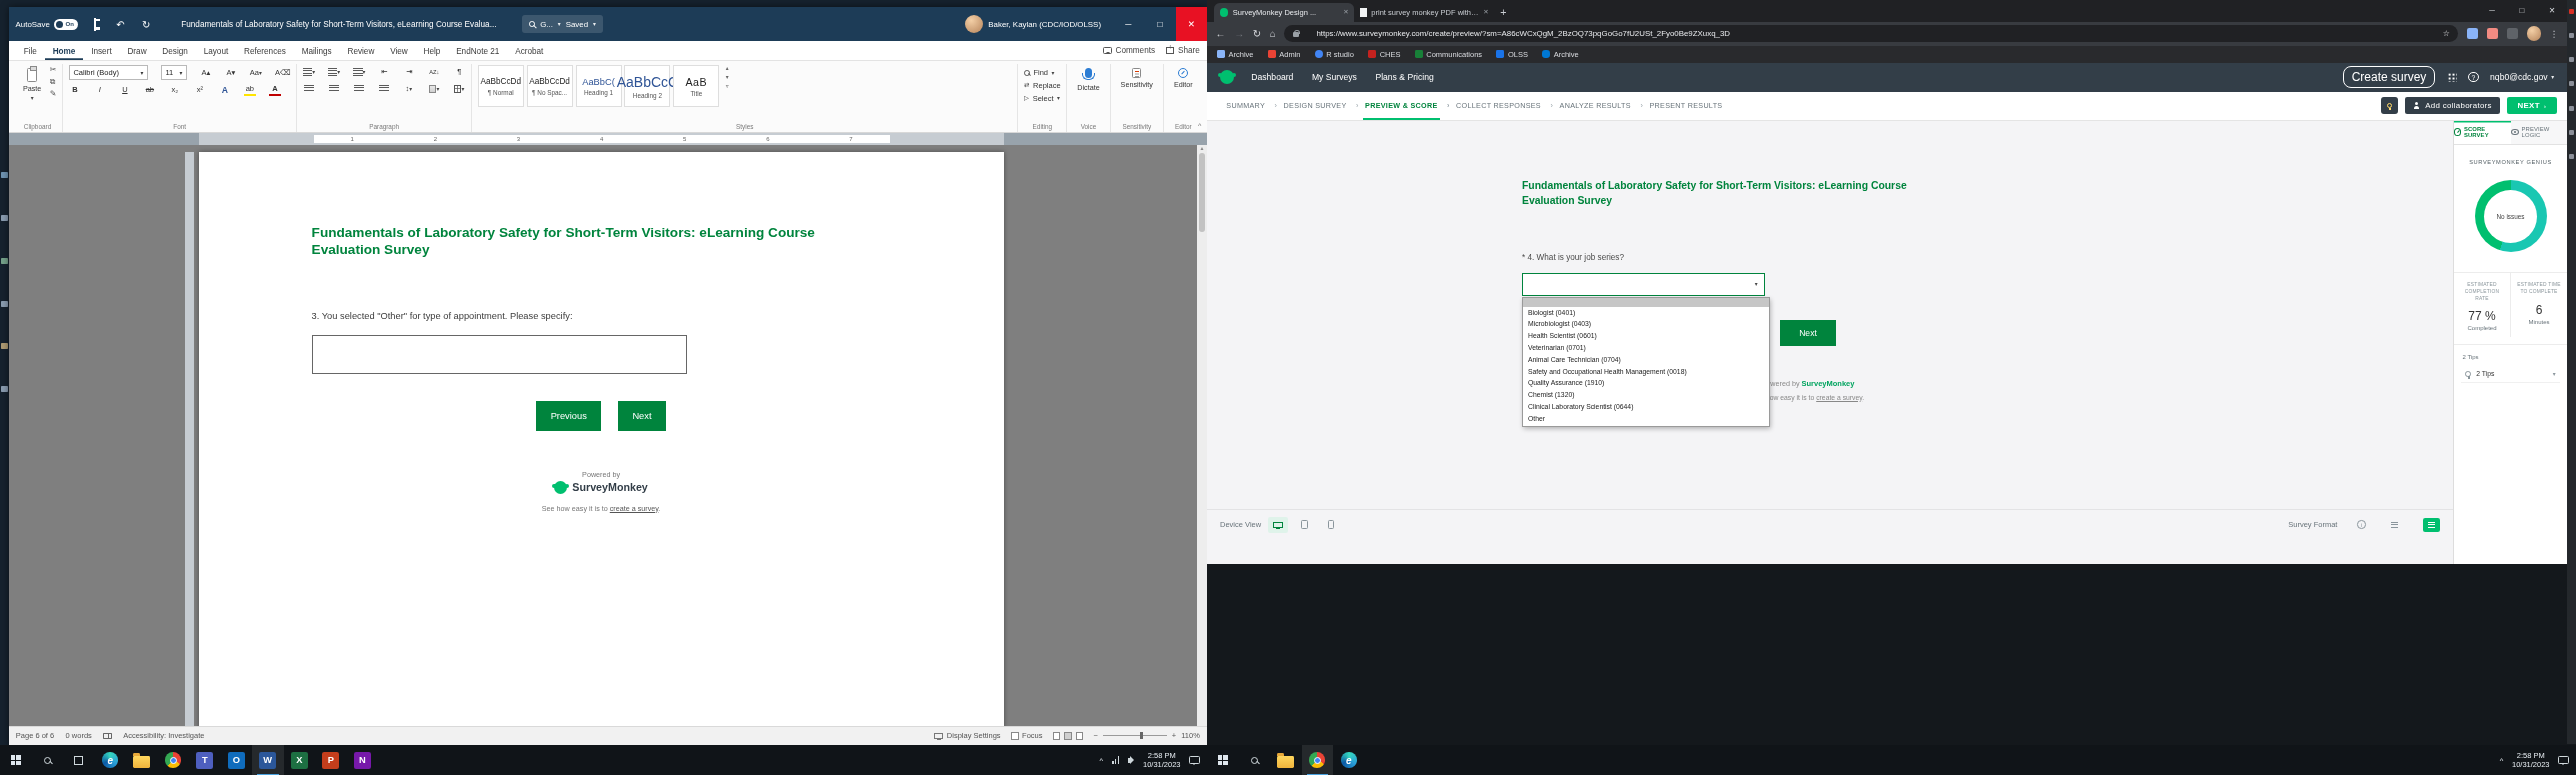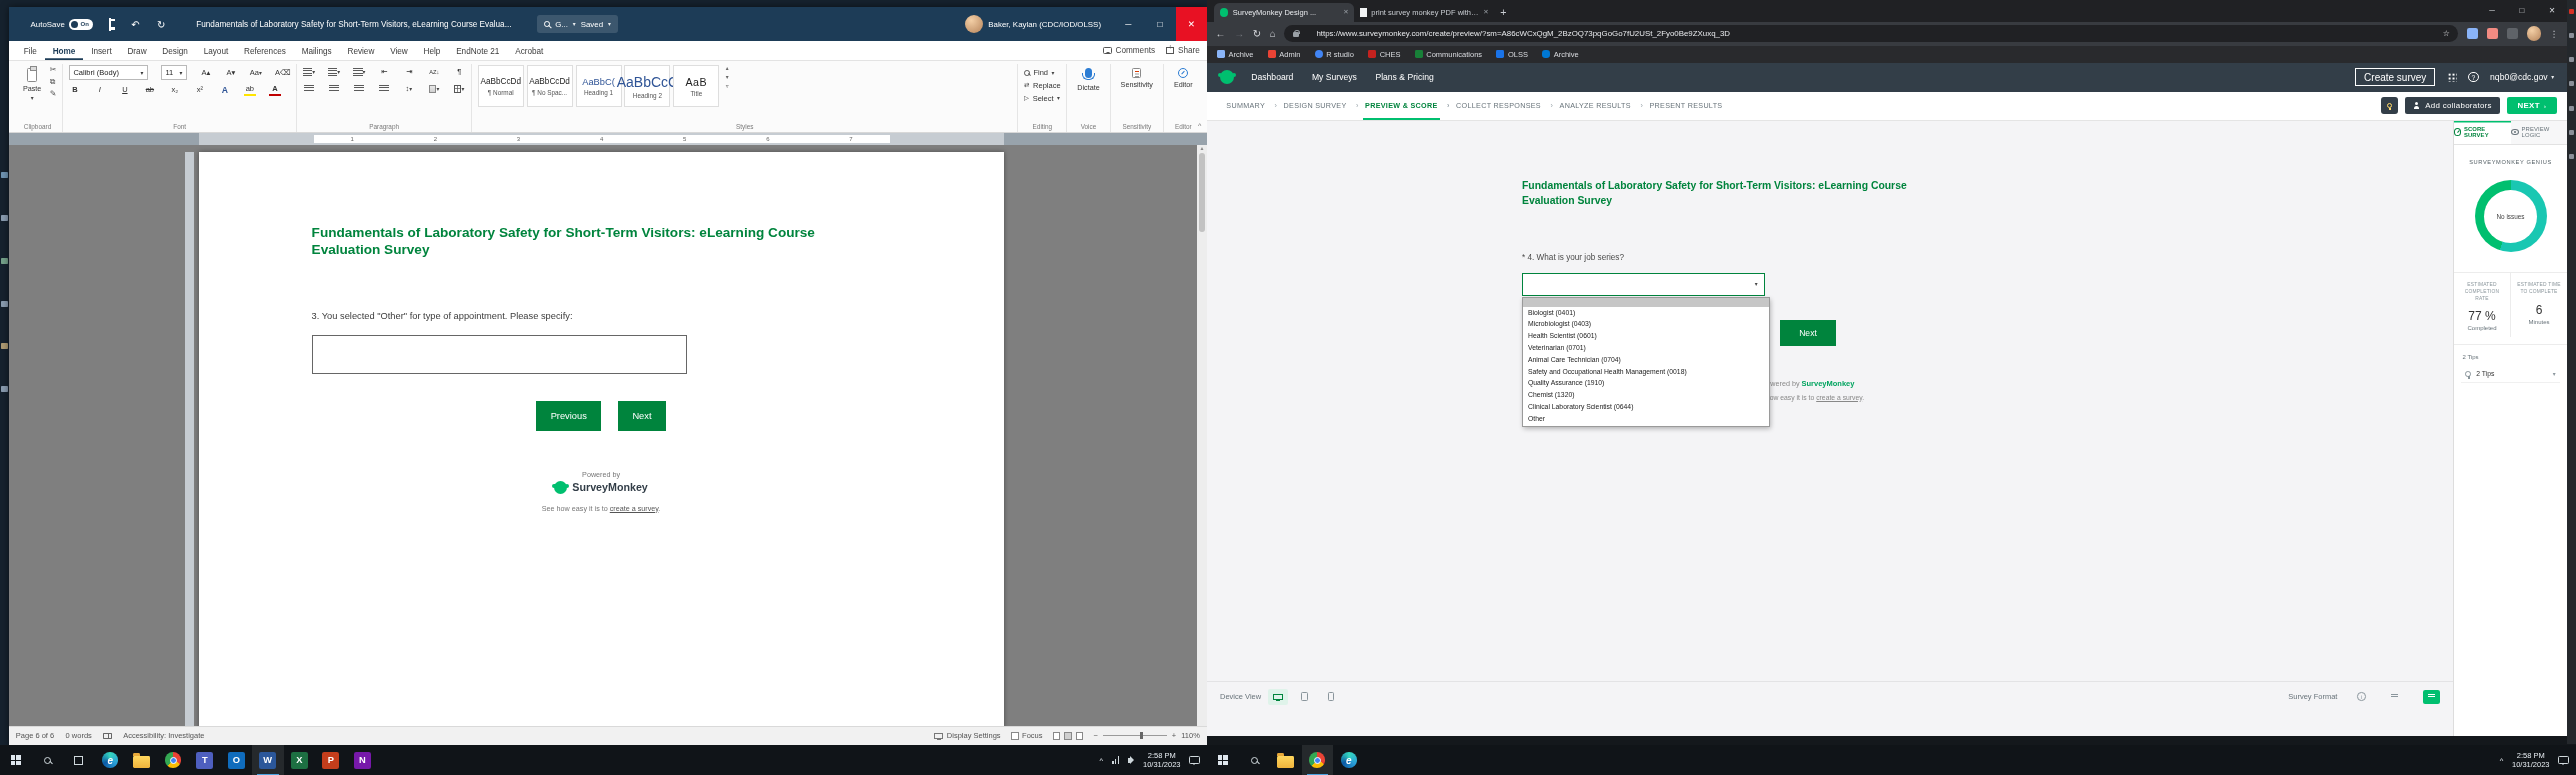--- a/index.html
+++ b/index.html
@@ -7,21 +7,21 @@
   body{font-family:"Liberation Sans",sans-serif;background:#0d1117;position:relative;font-size:8.6px}
 
   
   #monitor-left{position:absolute;left:0;top:0;width:1207px;height:776px;background:#16222e;overflow:hidden}
   #monitor-right{position:absolute;left:1207px;top:0;width:1369px;height:776px;background:#14181c;overflow:hidden}
 
   .desk-ico{position:absolute;left:1.4px;width:6.4px;height:6.4px;border-radius:0.7px;opacity:.85}
 
   
   .word-window{position:absolute;left:8.6px;top:7.2px;right:0;bottom:31.5px;background:#fff;display:flex;flex-direction:column;box-shadow:0 0 7.2px rgba(0,0,0,.55)}
-  .word-titlebar{height:34px;background:#1d3c57;display:flex;align-items:center;gap:7.2px;padding-left:22px;color:#fff;font-size:7.9px;flex:none}
+  .word-titlebar{height:34px;background:#1d3c57;display:flex;align-items:center;gap:7.2px;padding-left:7px;color:#fff;font-size:7.9px;flex:none}
   .autosave{display:flex;align-items:center;gap:4.3px}
   .toggle{width:24px;height:10.7px;border-radius:5.7px;background:#fff;display:flex;align-items:center;gap:2.1px;padding:0 2.1px;color:#1d3c57;font-size:6px;font-weight:bold}
   .toggle .knob{width:7.2px;height:7.2px;border-radius:50%;background:#1d3c57}
   .tb-ic{width:18.6px;text-align:center;font-size:10px;color:#fff}
   .i-save{width:8.6px;height:8.6px;border:1.1px solid #fff;position:relative;margin:0 auto}
   .i-save::before{content:"";position:absolute;left:1.4px;top:0;width:3.6px;height:2.1px;background:#fff}
   .i-save::after{content:"";position:absolute;left:1.4px;bottom:0;width:3.6px;height:2.9px;background:#fff}
   .tb-title{font-size:8.2px;margin-left:18.6px;max-width:401px;white-space:nowrap;overflow:hidden;text-overflow:ellipsis}
   .tb-search{margin-left:18.6px;display:flex;align-items:center;gap:5px;background:rgba(255,255,255,.14);border-radius:2.9px;height:18.6px;padding:0 7.2px}
   .i-mag{width:5.7px;height:5.7px;border:1.1px solid #fff;border-radius:50%;position:relative;flex:none}
@@ -139,21 +139,21 @@
   .tray{margin-left:auto;display:flex;align-items:center;gap:8.6px;padding-right:7.2px;font-size:7.5px}
   .i-signal{display:flex;align-items:flex-end;gap:1.1px}
   .i-signal span{width:1.8px;background:#cfd8dc}
   .i-spk{width:2.9px;height:5px;background:#cfd8dc;position:relative;margin-right:3.6px}
   .i-spk::after{content:"";position:absolute;left:2.1px;top:-1.8px;border:4.3px solid transparent;border-left:4.3px solid #cfd8dc}
   .clock{text-align:center;line-height:1.3;font-size:7.5px}
   .i-bubble{width:10.7px;height:7.9px;border:1.1px solid #cfd8dc;border-radius:1.4px;position:relative}
   .i-bubble::after{content:"";position:absolute;left:1.4px;bottom:-3.6px;border:2.5px solid transparent;border-top-color:#cfd8dc}
 
   
-  .chrome-window{position:absolute;left:0;top:0;width:1360px;height:736px;background:#be185d;display:flex;flex-direction:column}
+  .chrome-window{position:absolute;left:0;top:0;width:1360px;height:564px;background:#be185d;display:flex;flex-direction:column}
   .tabstrip{height:21.5px;display:flex;align-items:flex-end;padding-left:7.2px;background:#202124;flex:none}
   .ctab{display:flex;align-items:center;gap:4.3px;height:18.6px;width:140px;padding:0 5.7px;border-radius:5.7px 5.7px 0 0;color:#c8ccd1;font-size:7.5px}
   .ctab.active{background:#383b40;color:#e8eaed}
   .ctab .lbl{flex:1;white-space:nowrap;overflow:hidden;text-overflow:ellipsis}
   .fav-sm{width:8.6px;height:8.6px;border-radius:50%;background:#00bf6f;flex:none}
   .fav-doc{width:7.2px;height:8.6px;background:#f1f3f4;flex:none}
   .tab-x{font-size:6.4px;color:#9aa0a6}
   .newtab{width:18.6px;height:18.6px;display:grid;place-items:center;color:#c8ccd1;font-size:10.7px}
   .cwin{margin-left:auto;display:flex;align-self:flex-start}
   .cwc{width:30px;height:21.5px;display:grid;place-items:center;color:#d4d7db;font-size:7.9px}
@@ -174,21 +174,21 @@
   .bm:nth-child(2) .fav{background:#ea4335}
   .bm:nth-child(3) .fav{background:#4285f4;border-radius:50%}
   .bm:nth-child(4) .fav{background:#c5221f}
   .bm:nth-child(5) .fav{background:#188038}
   .bm:nth-child(6) .fav{background:#1a73e8}
   .bm:nth-child(7) .fav{background:#0078d4;border-radius:40%}
 
   .sm-header{height:29px;background:#333e48;display:flex;align-items:center;gap:17px;padding:0 13px;color:#fff;font-size:8.6px;flex:none}
   .sm-nav{display:flex;gap:18.6px}
   .sm-right{margin-left:auto;display:flex;align-items:center;gap:11.4px}
-  .btn-outline{border:0.7px solid #fff;border-radius:0;padding:2.9px 7.9px;font-size:10px}
+  .btn-outline{border:0.7px solid #fff;border-radius:8px;padding:2.9px 7.9px;font-size:12px}
   .i-grid{width:10px;height:10px;background-image:radial-gradient(#fff 1px,transparent 1.1px);background-size:3.9px 3.9px;background-position:0.7px 0.7px}
   .i-help{width:10.7px;height:10.7px;border:0.9px solid #fff;border-radius:50%;display:grid;place-items:center;font-size:6.8px}
   .account{display:flex;align-items:center;gap:3.6px}
 
   .sm-steps{height:29px;background:#fff;border-bottom:0.7px solid #e4e4e4;display:flex;align-items:center;padding:0 10px;font-size:7.2px;color:#68737a;letter-spacing:0.3px;flex:none}
   .step{padding:0 9.3px;height:29px;display:flex;align-items:center;position:relative;white-space:nowrap}
   .step:not(:last-child)::after{content:"›";position:absolute;right:-2.9px;color:#9aa5ab}
   .step.active{color:#00843d;font-weight:bold}
   .step.active::before{content:"";position:absolute;left:7.2px;right:7.2px;bottom:0;height:2.1px;background:#00bf6f}
   .steps-right{margin-left:auto;display:flex;align-items:center;gap:7.2px}

